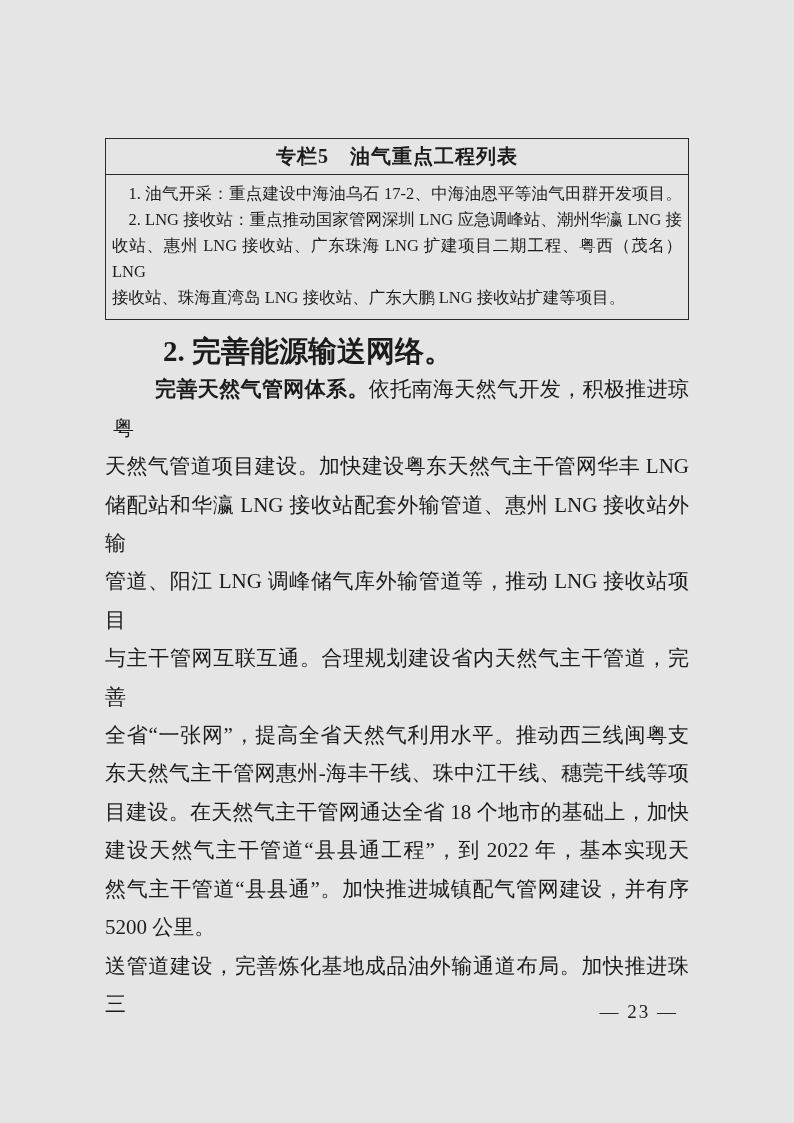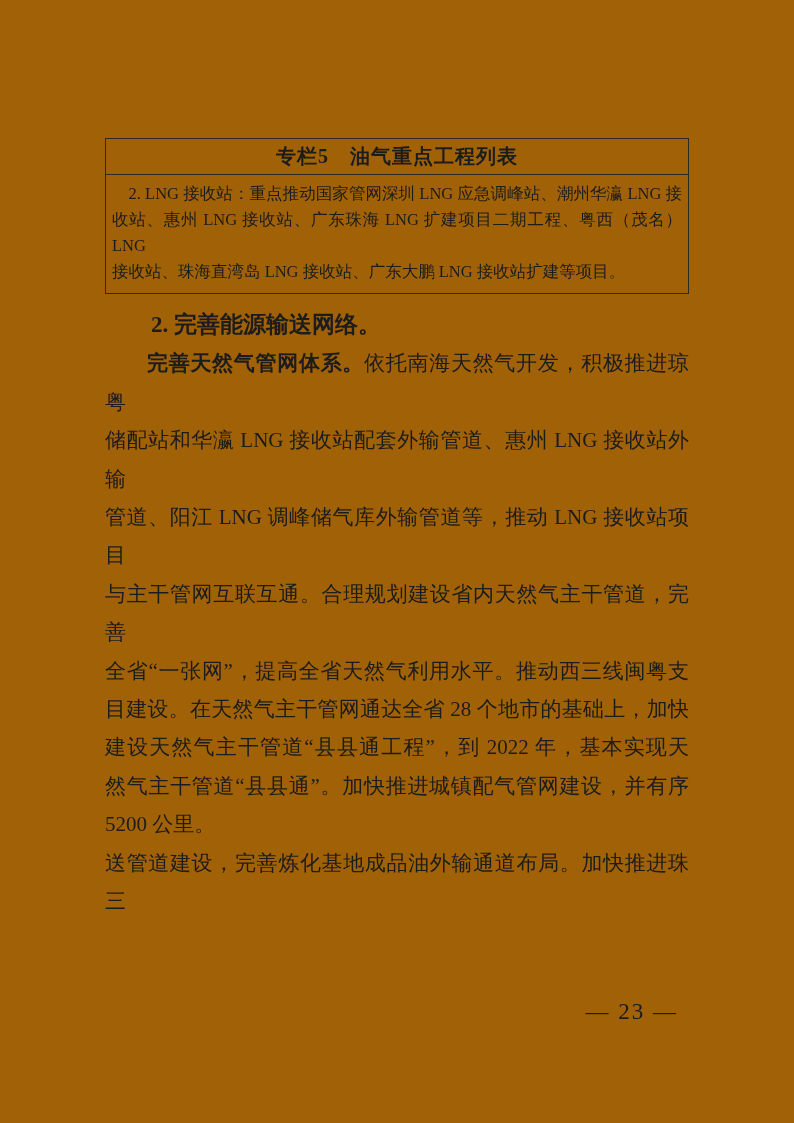--- a/index.html
+++ b/index.html
@@ -2,78 +2,81 @@
 <html><head>
 <meta charset="utf-8">
 <style>
   html, body { margin:0; padding:0; }
   body {
     width:794px; height:1123px;
     background:#ffffff;
     font-family:"Liberation Serif","DejaVu Serif",serif;
     color:#1c1c1c;
   }
-  .page { position:relative; width:794px; height:1123px; background:#a16207; overflow:hidden; }
+  .page { position:relative; width:794px; height:1123px; background:#e5e5e5; overflow:hidden; }
   .content { position:absolute; left:105px; top:138px; width:584px; }
 
   
   .cbox { border:1.6px solid #2a2a2a; }
   .cbox-title {
     font-weight:bold; text-align:center;
     font-size:20px; line-height:35px; height:35px;
     border-bottom:1.4px solid #2a2a2a;
     letter-spacing:1px;
   }
   .cbox-body { padding:6px 6px 8px 6px; font-size:16.5px; line-height:26px; }
   .box-line { text-align:justify; }
   .box-line.jl { text-align-last:justify; }
   .box-line.first { text-indent:1em; }
   .box-line.plain { text-align:center; text-align-last:left; }
 
   
   .body-text { margin-top:12px; font-size:21px; line-height:38.4px; }
-  .heading { font-weight:bold; text-indent:2em; font-size:23px; }
+  .heading { font-weight:bold; text-indent:2em; font-size:29px; }
   .line { text-align:left; }
   .line.jl { text-align:justify; text-align-last:justify; }
-  .line.indent2 { text-indent:2em; }
+  .line.indent2 { text-indent:2em;margin-left:8px; }
   .b { font-weight:bold; }
 
   
   .footer {
     position:absolute; top:1000px; right:116px;
-    font-size:23px; line-height:24px; color:#1c1c1c;
+    font-size:19px; line-height:24px; color:#1c1c1c;
     letter-spacing:2px;
   }
 </style>
 </head>
 <body>
 
 <div class="page">
   <div class="content">
 
     <div class="cbox">
       <div class="cbox-title">专栏5　油气重点工程列表</div>
       <div class="cbox-body">
+        <div class="box-line first jl">1. 油气开采：重点建设中海油乌石 17-2、中海油恩平等油气田群开发项目。</div>
         <div class="box-line first jl">2. LNG 接收站：重点推动国家管网深圳 LNG 应急调峰站、潮州华瀛 LNG 接</div>
         <div class="box-line jl">收站、惠州 LNG 接收站、广东珠海 LNG 扩建项目二期工程、粤西（茂名）LNG</div>
         <div class="box-line plain">接收站、珠海直湾岛 LNG 接收站、广东大鹏 LNG 接收站扩建等项目。</div>
       </div>
     </div>
 
     <div class="body-text">
       <div class="line heading">2. 完善能源输送网络。</div>
 
       <div class="line jl indent2">
         <span class="b">完善天然气管网体系。</span><span>依托南海天然气开发，积极推进琼粤</span>
       </div>
+      <div class="line jl">天然气管道项目建设。加快建设粤东天然气主干管网华丰 LNG</div>
       <div class="line jl">储配站和华瀛 LNG 接收站配套外输管道、惠州 LNG 接收站外输</div>
       <div class="line jl">管道、阳江 LNG 调峰储气库外输管道等，推动 LNG 接收站项目</div>
       <div class="line jl">与主干管网互联互通。合理规划建设省内天然气主干管道，完善</div>
       <div class="line jl">全省“一张网”，提高全省天然气利用水平。推动西三线闽粤支</div>
-      <div class="line jl">目建设。在天然气主干管网通达全省 28 个地市的基础上，加快</div>
+      <div class="line jl">东天然气主干管网惠州-海丰干线、珠中江干线、穗莞干线等项</div>
+      <div class="line jl">目建设。在天然气主干管网通达全省 18 个地市的基础上，加快</div>
       <div class="line jl">建设天然气主干管道“县县通工程”，到 2022 年，基本实现天</div>
       <div class="line jl">然气主干管道“县县通”。加快推进城镇配气管网建设，并有序</div>
       <div class="line">5200 公里。</div>
 
       <div class="line jl">送管道建设，完善炼化基地成品油外输通道布局。加快推进珠三</div>
 
     </div>
 
   </div>
 

